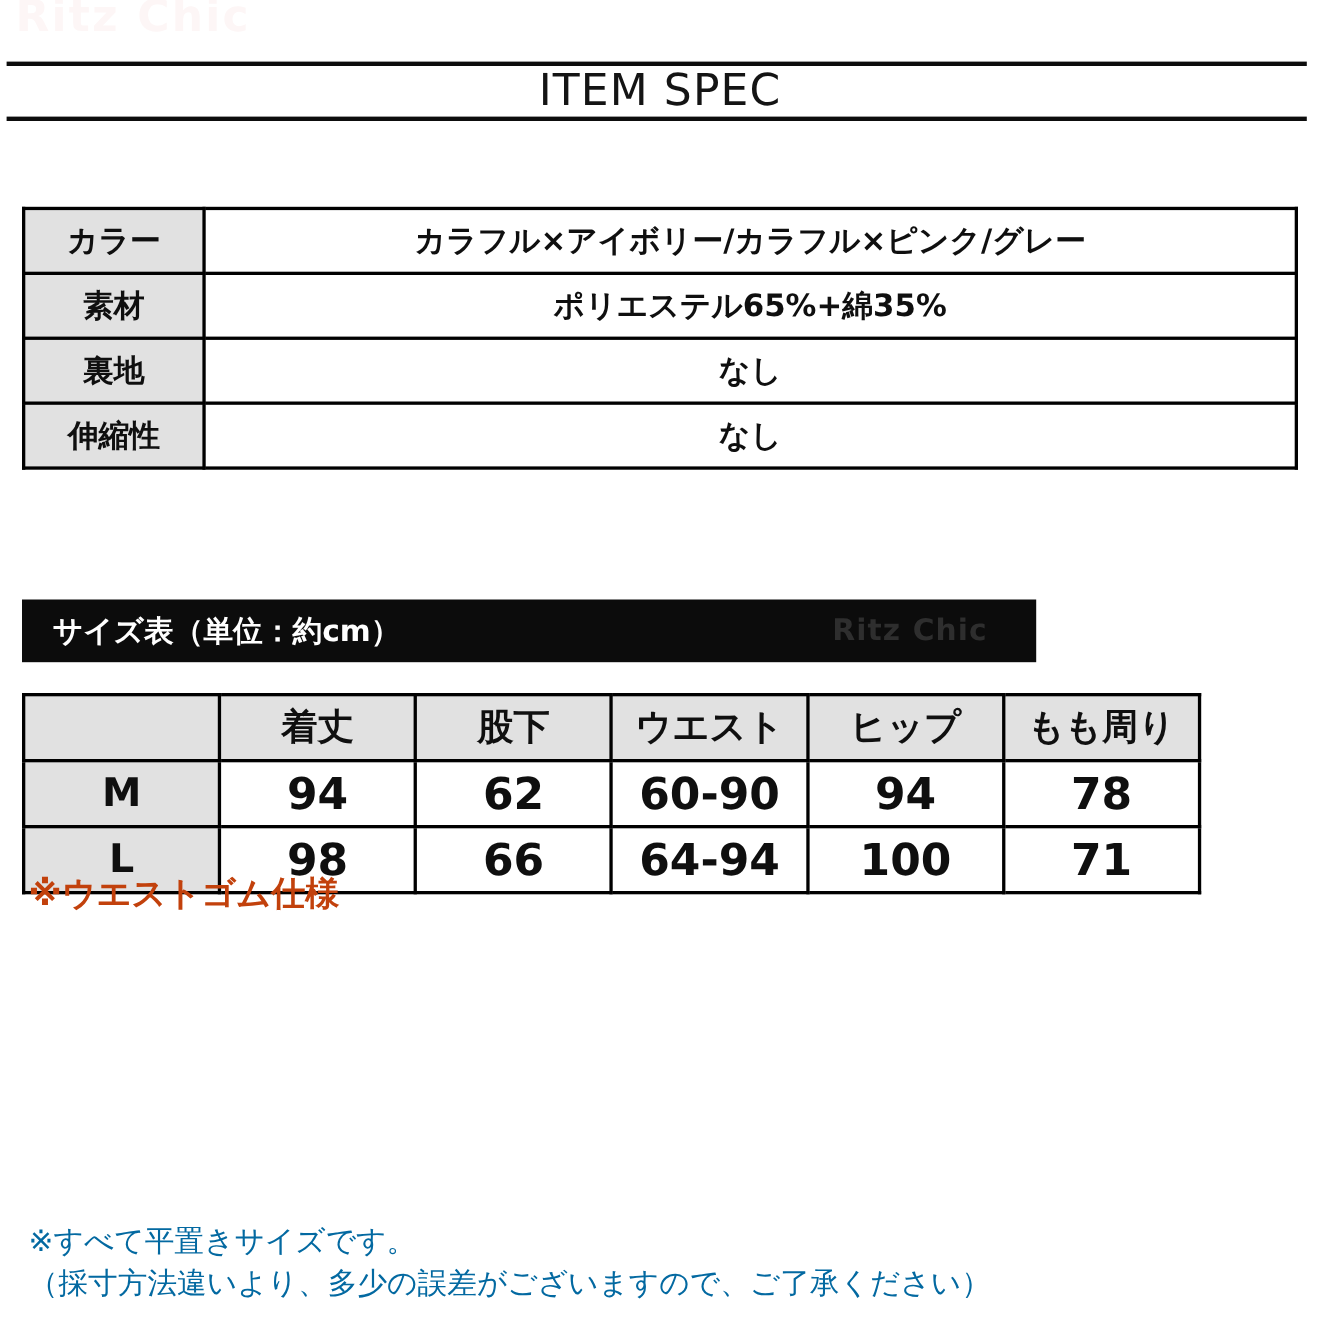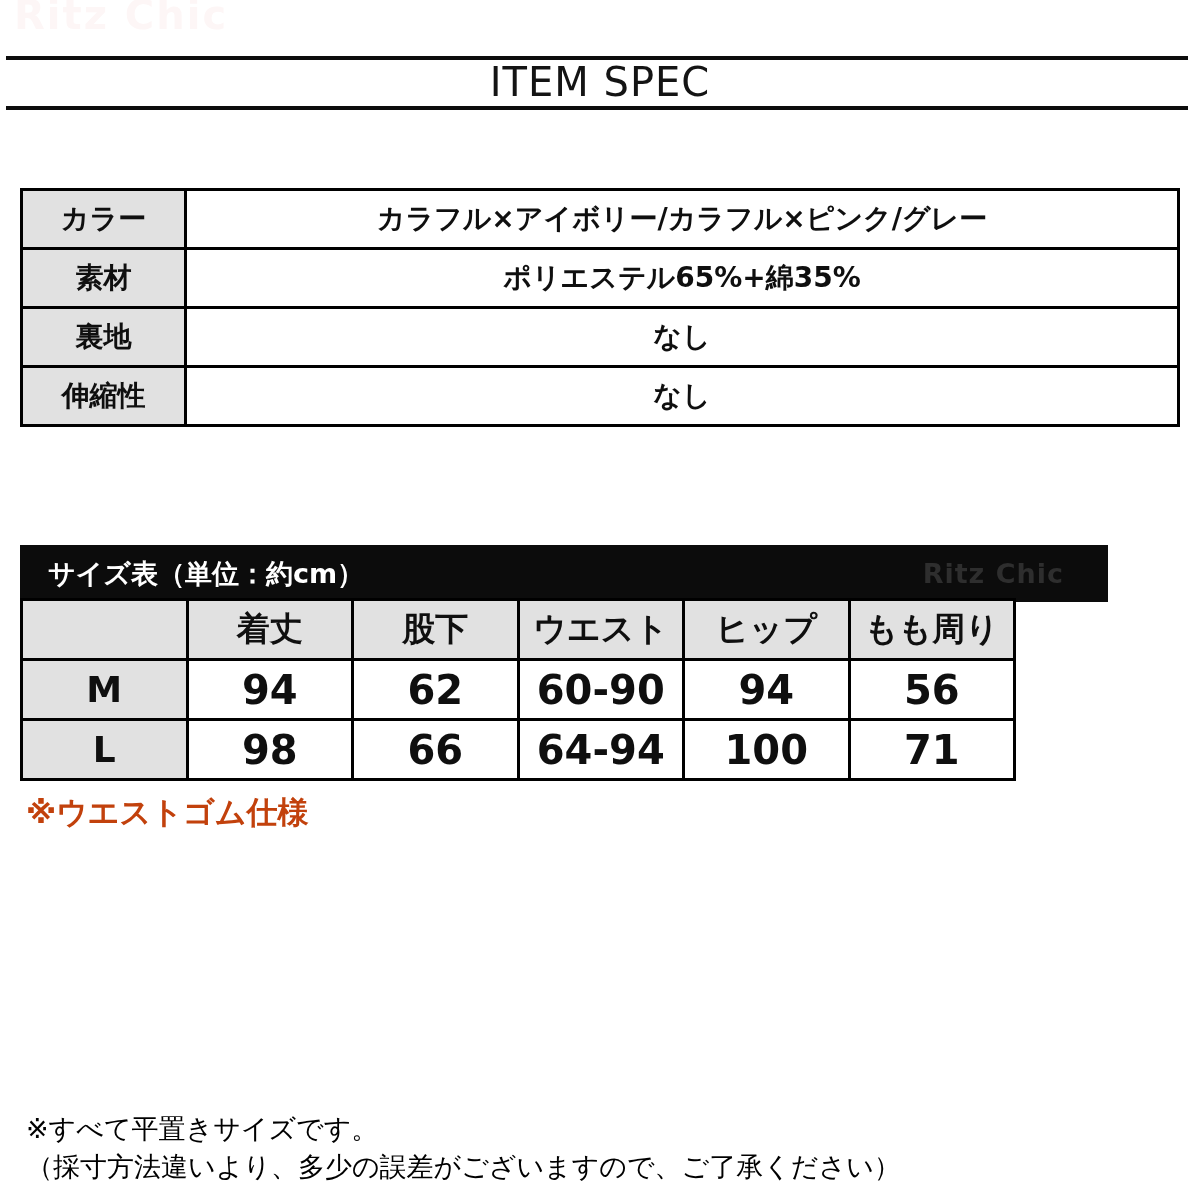--- a/index.html
+++ b/index.html
@@ -39,48 +39,48 @@
     border: 3px solid #000;
     height: 59px; text-align: center; vertical-align: middle;
     font-size: 28px; font-weight: bold; color: #0f0f0f;
   }
   .spec-table td.label-cell { background: #e1e1e1; width: 164px; }
   .spec-table td.value-cell { background: #ffffff; }
 
   
   .size-bar {
     position: absolute; top: 545px; left: 20px;
-    width: 1088px; height: 57px; background: #0c0c0c;
+    width: 922px; height: 57px; background: #0c0c0c;
     display: flex; align-items: center; justify-content: space-between;
     padding: 0 44px 0 28px;
   }
   .size-bar-title { color: #ffffff; font-size: 27px; font-weight: bold; }
   .size-bar-brand { color: #2e2e2e; font-size: 27px; font-weight: bold; letter-spacing: 1px; }
 
   .size-table {
-    position: absolute; top: 598px; left: 20px;
-    width: 996px; table-layout: fixed; padding-left: 20px;
+    position: absolute; top: 630px; left: 20px;
+    width: 1072px; table-layout: fixed; padding-left: 20px;
   }
   .size-table th, .size-table td {
     border: 3px solid #000;
     height: 60px; text-align: center; vertical-align: middle;
     color: #0f0f0f;
   }
   .size-table th { background: #e1e1e1; font-size: 33px; font-weight: bold; }
   .size-table td.size-cell { background: #e1e1e1; font-size: 36px; font-weight: bold; }
   .size-table td.num-cell { background: #ffffff; font-size: 40px; font-weight: bold; }
 
   .waist-note {
     position: absolute; top: 792px; left: 26px;
     font-size: 31px; font-weight: bold; color: #c2410c;
   }
 
   .footer-notes {
     position: absolute; top: 1110px; left: 26px;
-    font-size: 27px; font-weight: 400; color: #000000;
+    font-size: 27px; font-weight: 400; color: #0369a1;
     line-height: 38px;
   }
 </style>
 </head>
 <body>
 
 <div class="watermark">Ritz Chic</div>
 
 <div class="rule rule-top"></div>
 <div class="page-title">ITEM SPEC</div>
@@ -123,21 +123,21 @@
       <th>もも周り</th>
     </tr>
   </thead>
   <tbody>
     <tr>
       <td class="size-cell">M</td>
       <td class="num-cell">94</td>
       <td class="num-cell">62</td>
       <td class="num-cell">60-90</td>
       <td class="num-cell">94</td>
-      <td class="num-cell">56</td>
+      <td class="num-cell">78</td>
     </tr>
     <tr>
       <td class="size-cell">L</td>
       <td class="num-cell">98</td>
       <td class="num-cell">66</td>
       <td class="num-cell">64-94</td>
       <td class="num-cell">100</td>
       <td class="num-cell">71</td>
     </tr>
   </tbody>

